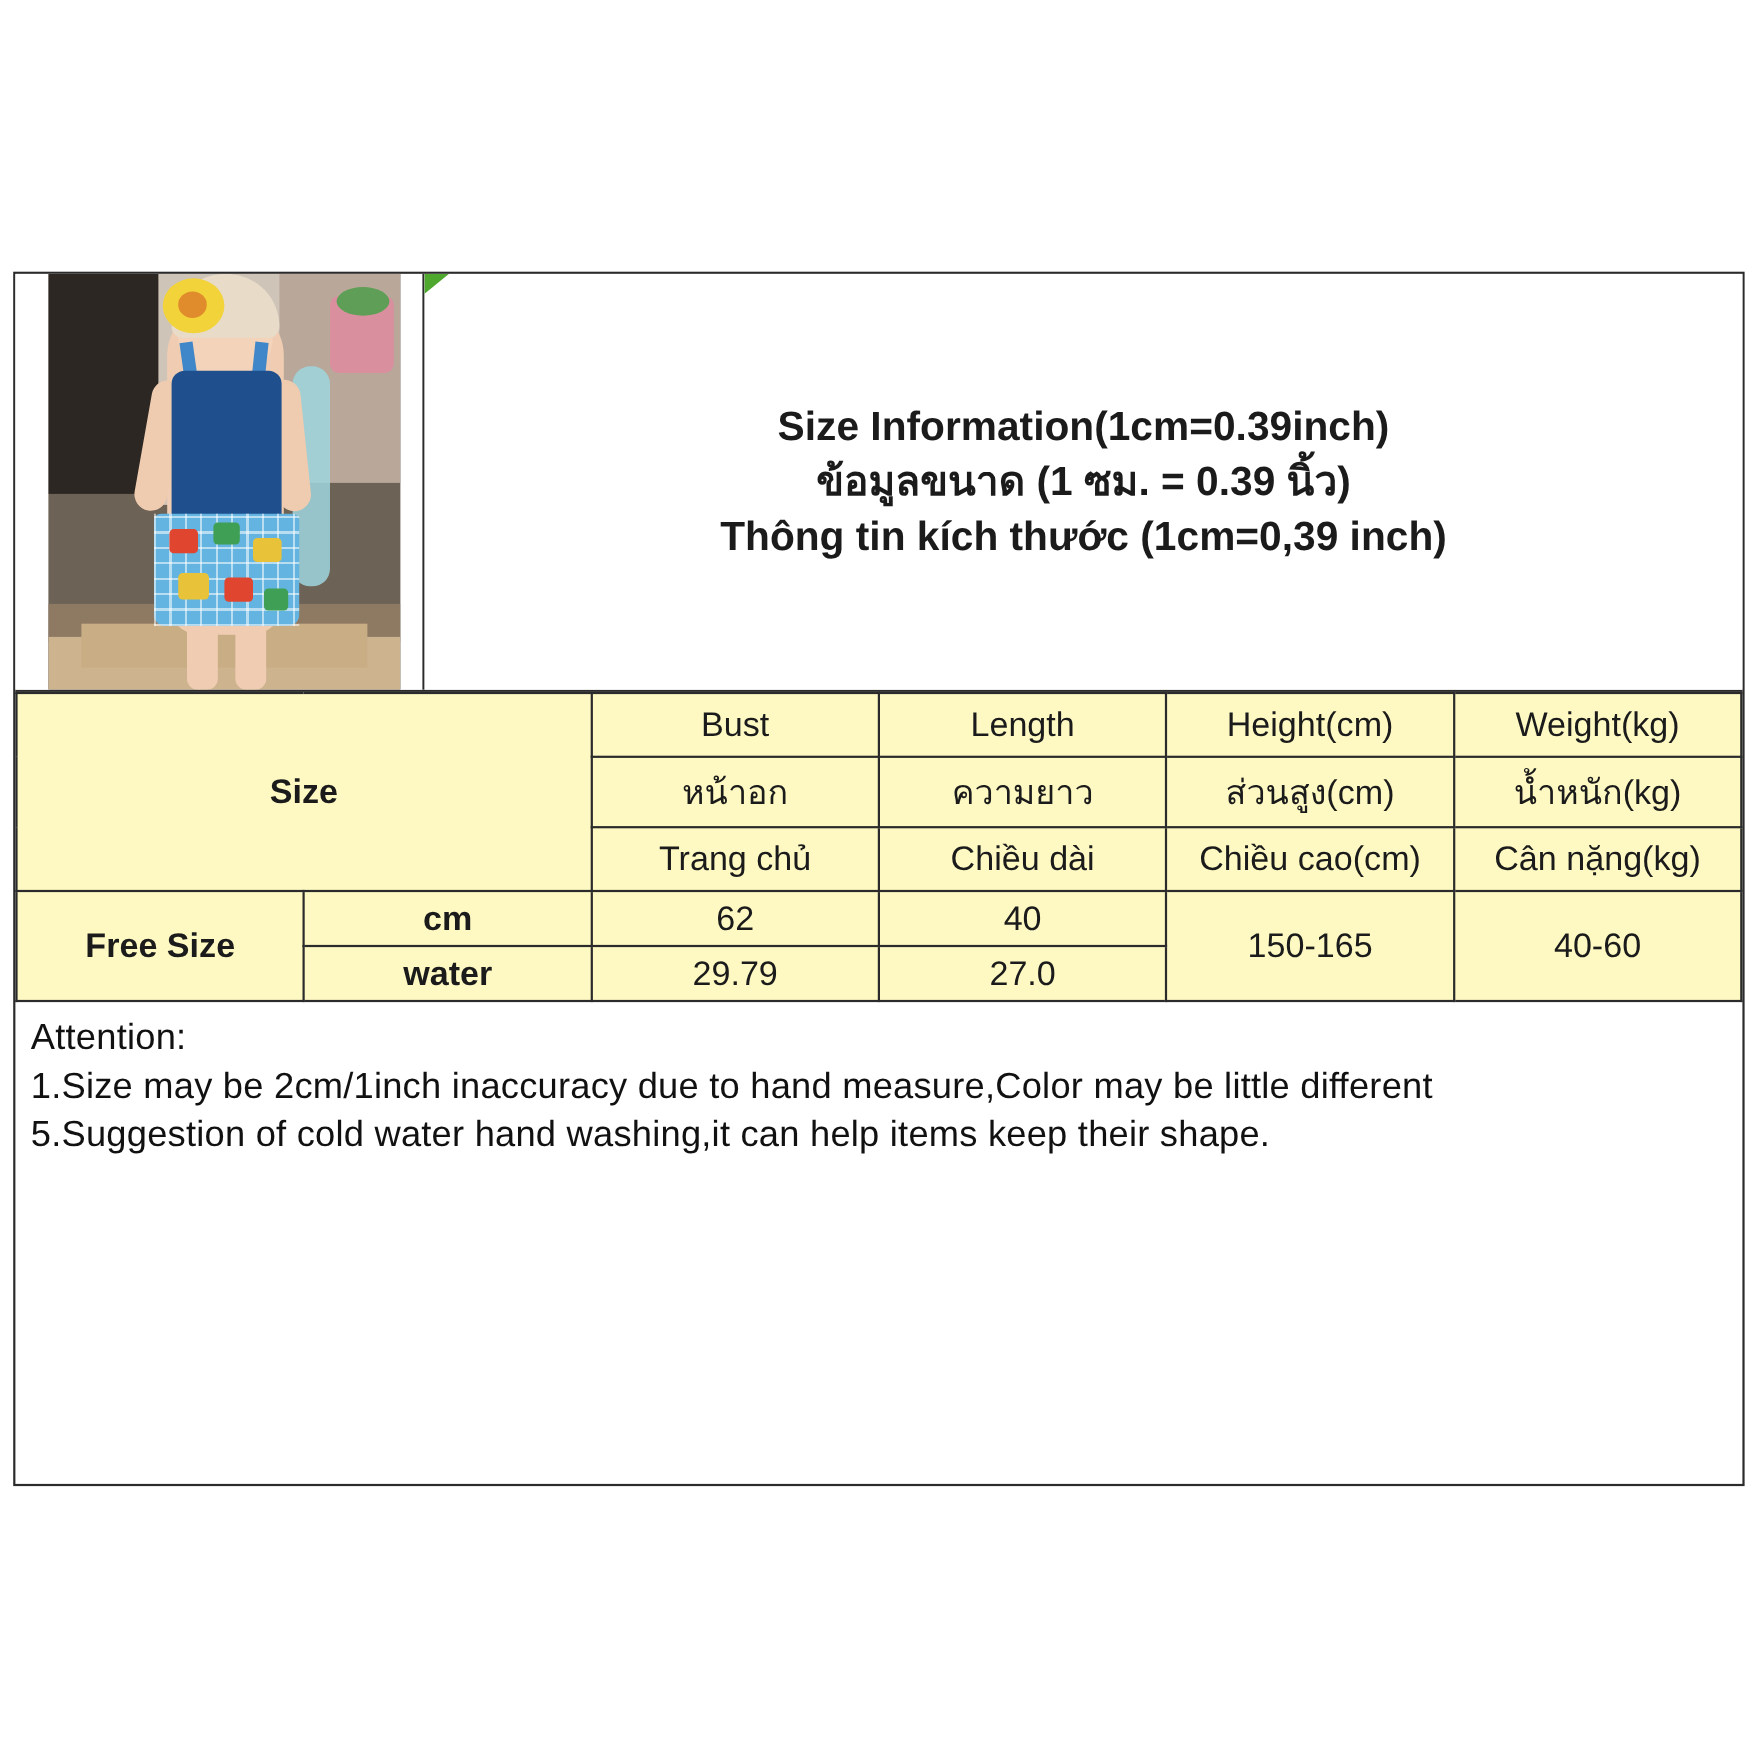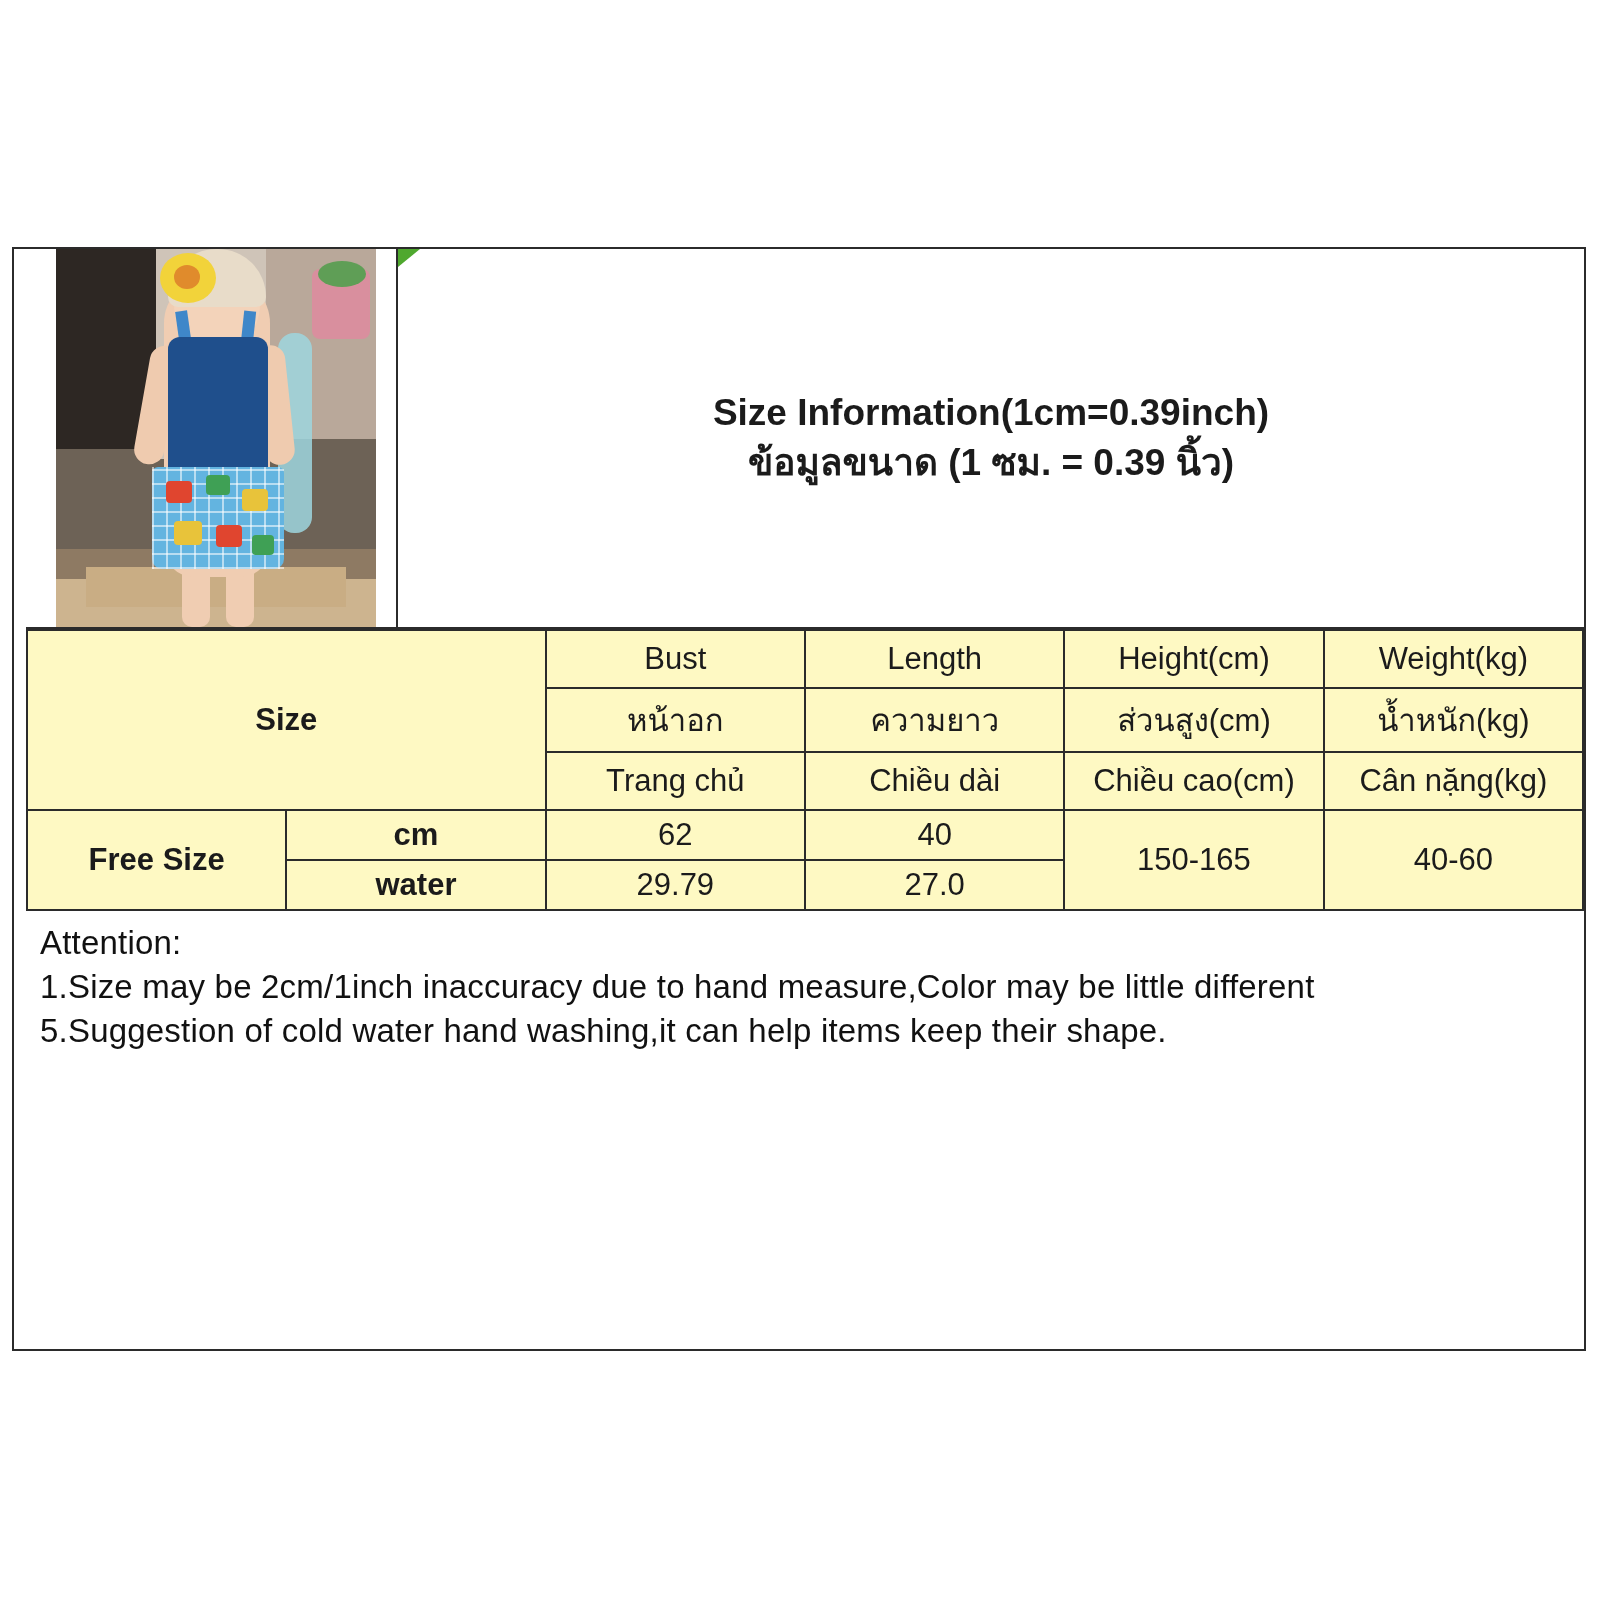--- a/index.html
+++ b/index.html
@@ -23,21 +23,20 @@
 
   .sheet {
     position: absolute;
     left: 12px;
     top: 247px;
     width: 1574px;
     height: 1104px;
     border: 2px solid #2b2b2b;
     box-sizing: border-box;
     background: #ffffff;
-    padding-left: 12px;
   }
 
   
   .top-band {
     display: flex;
     height: 380px;
     border-bottom: 2px solid #2b2b2b;
     box-sizing: border-box;
   }
   .photo-cell {
@@ -200,20 +199,21 @@
           <div class="ph-p4"></div>
           <div class="ph-p5"></div>
           <div class="ph-p6"></div>
         </div>
       </div>
 
       <div class="title-cell">
         <div class="green-tri"></div>
         <div class="title-line t1">Size Information(1cm=0.39inch)</div>
         <div class="title-line t2">ข้อมูลขนาด (1 ซม. = 0.39 นิ้ว)</div>
+        <div class="title-line t3">Thông tin kích thước (1cm=0,39 inch)</div>
       </div>
     </div>
 
     <table class="size-table">
       <tbody>
         <tr>
           <td class="size-label" colspan="2" rowspan="3">Size</td>
           <td class="hdr">Bust</td>
           <td class="hdr">Length</td>
           <td class="hdr">Height(cm)</td>

